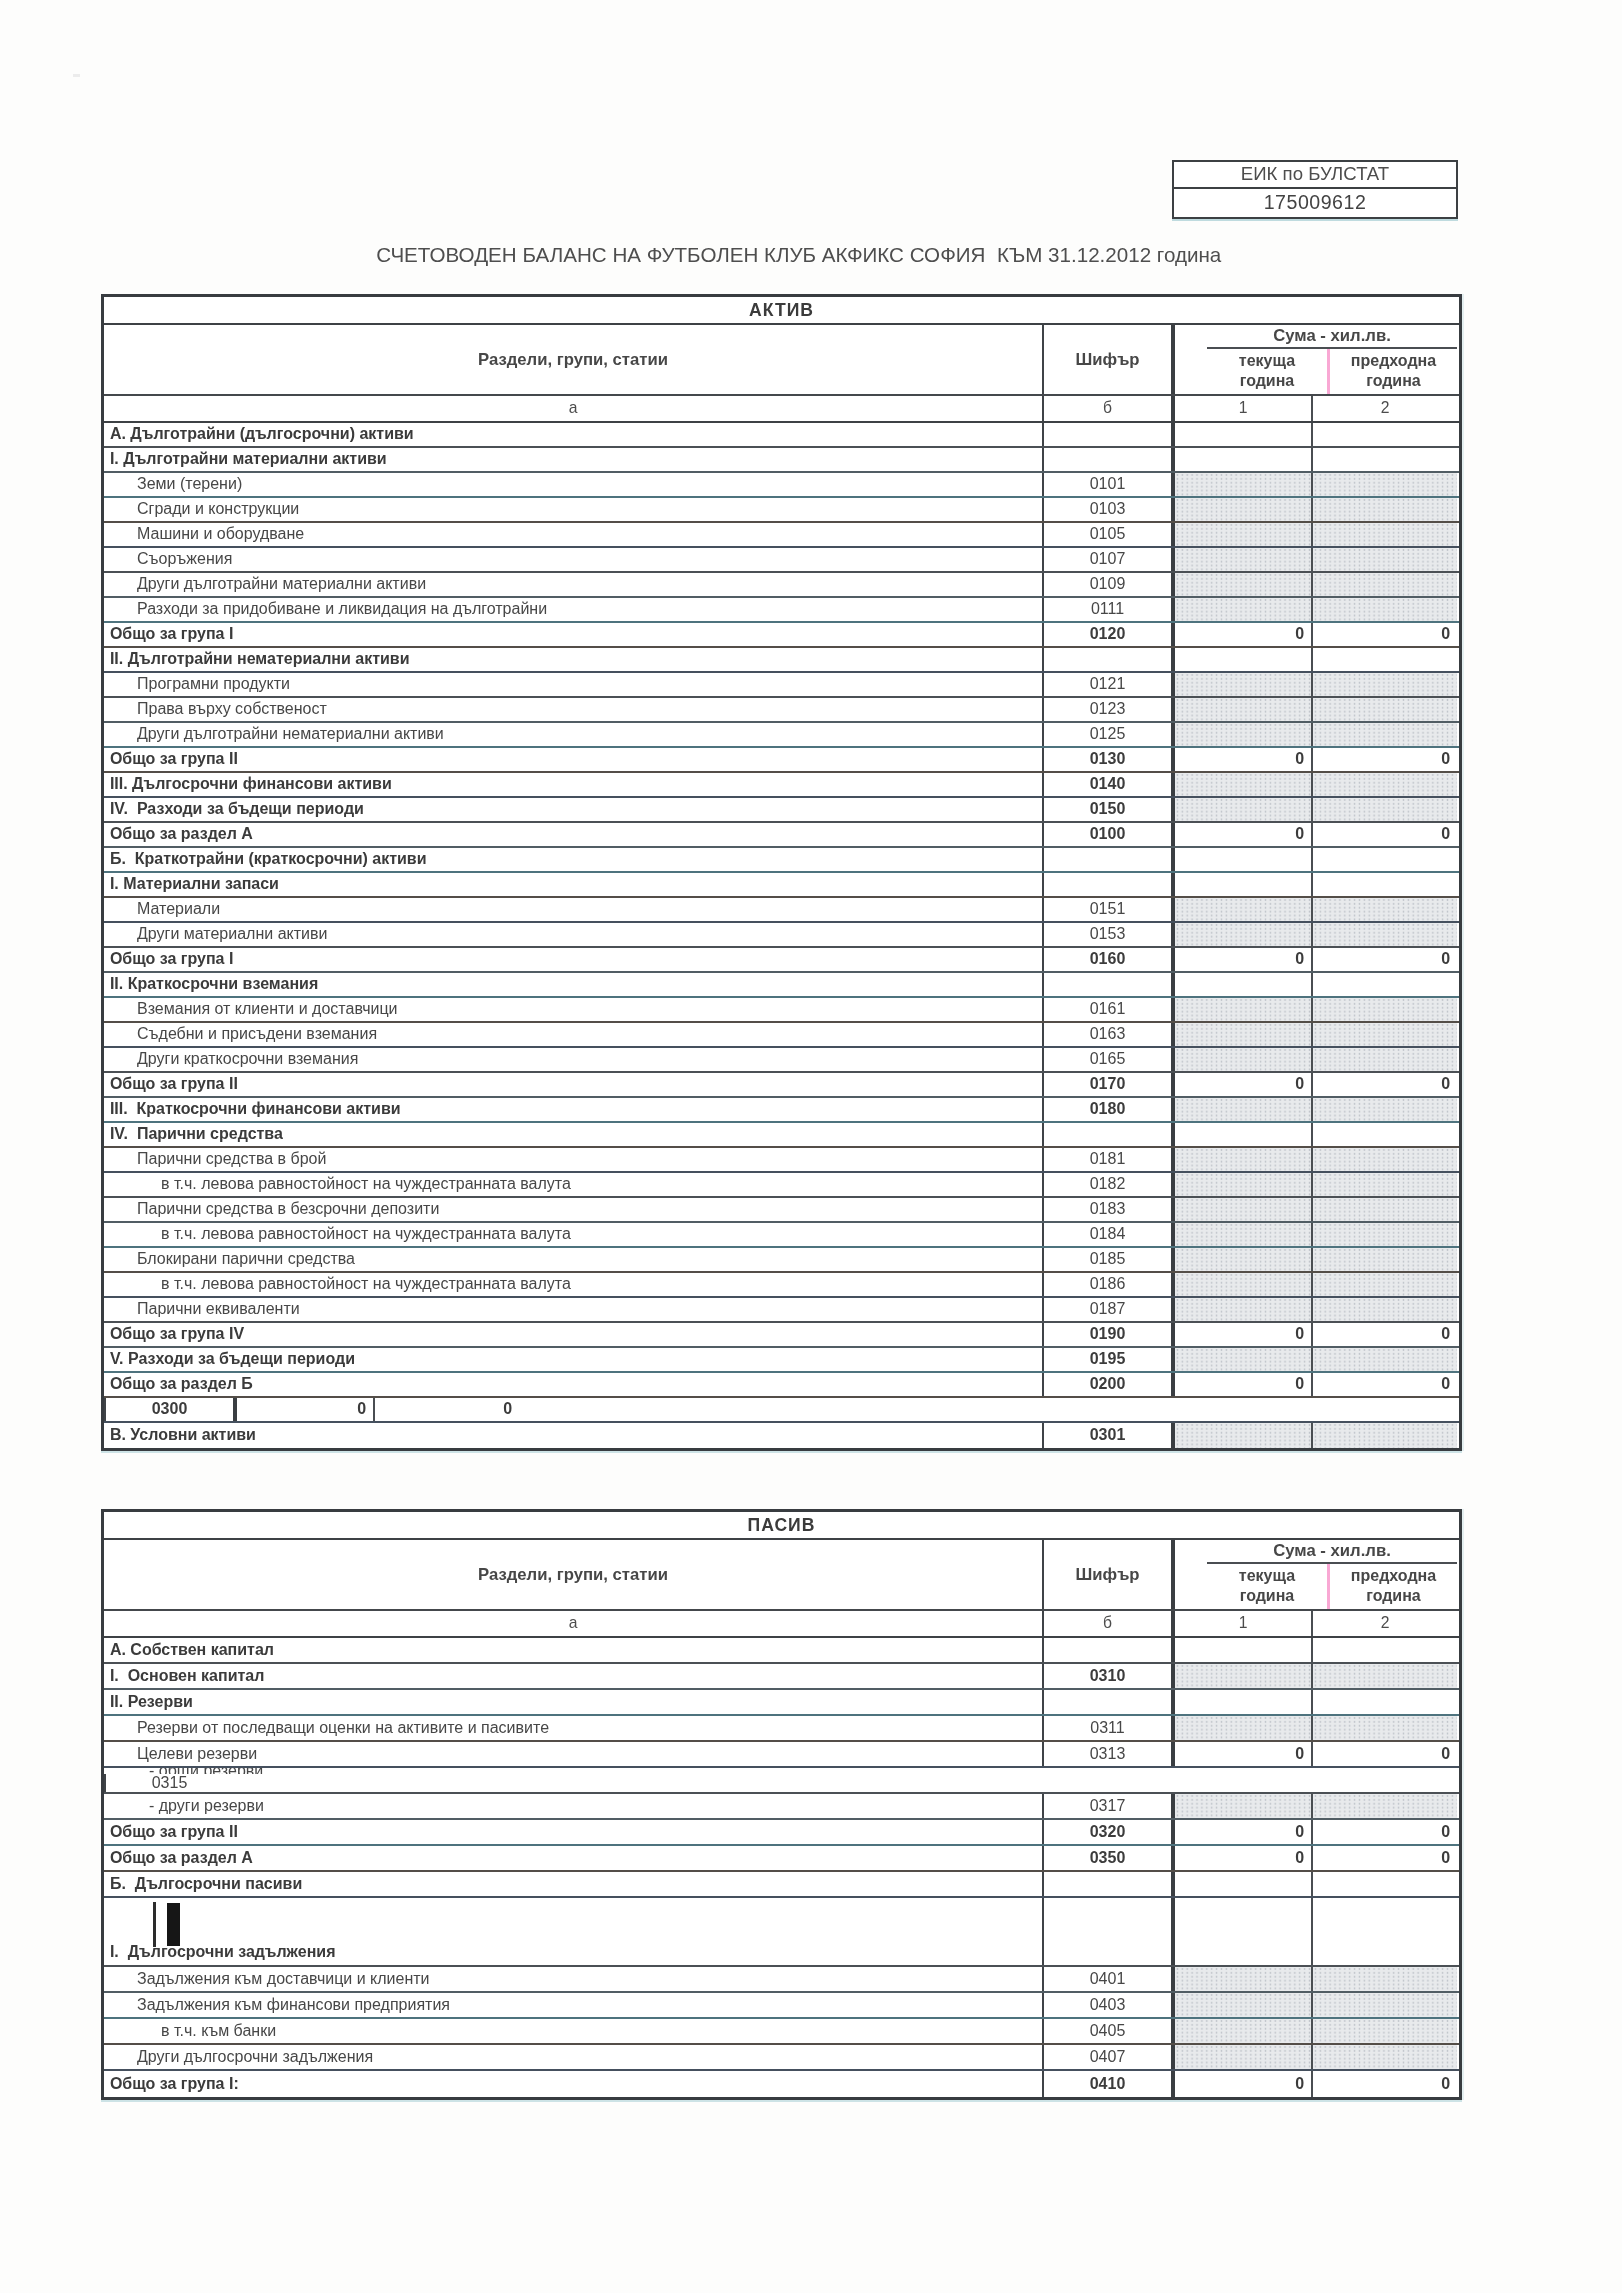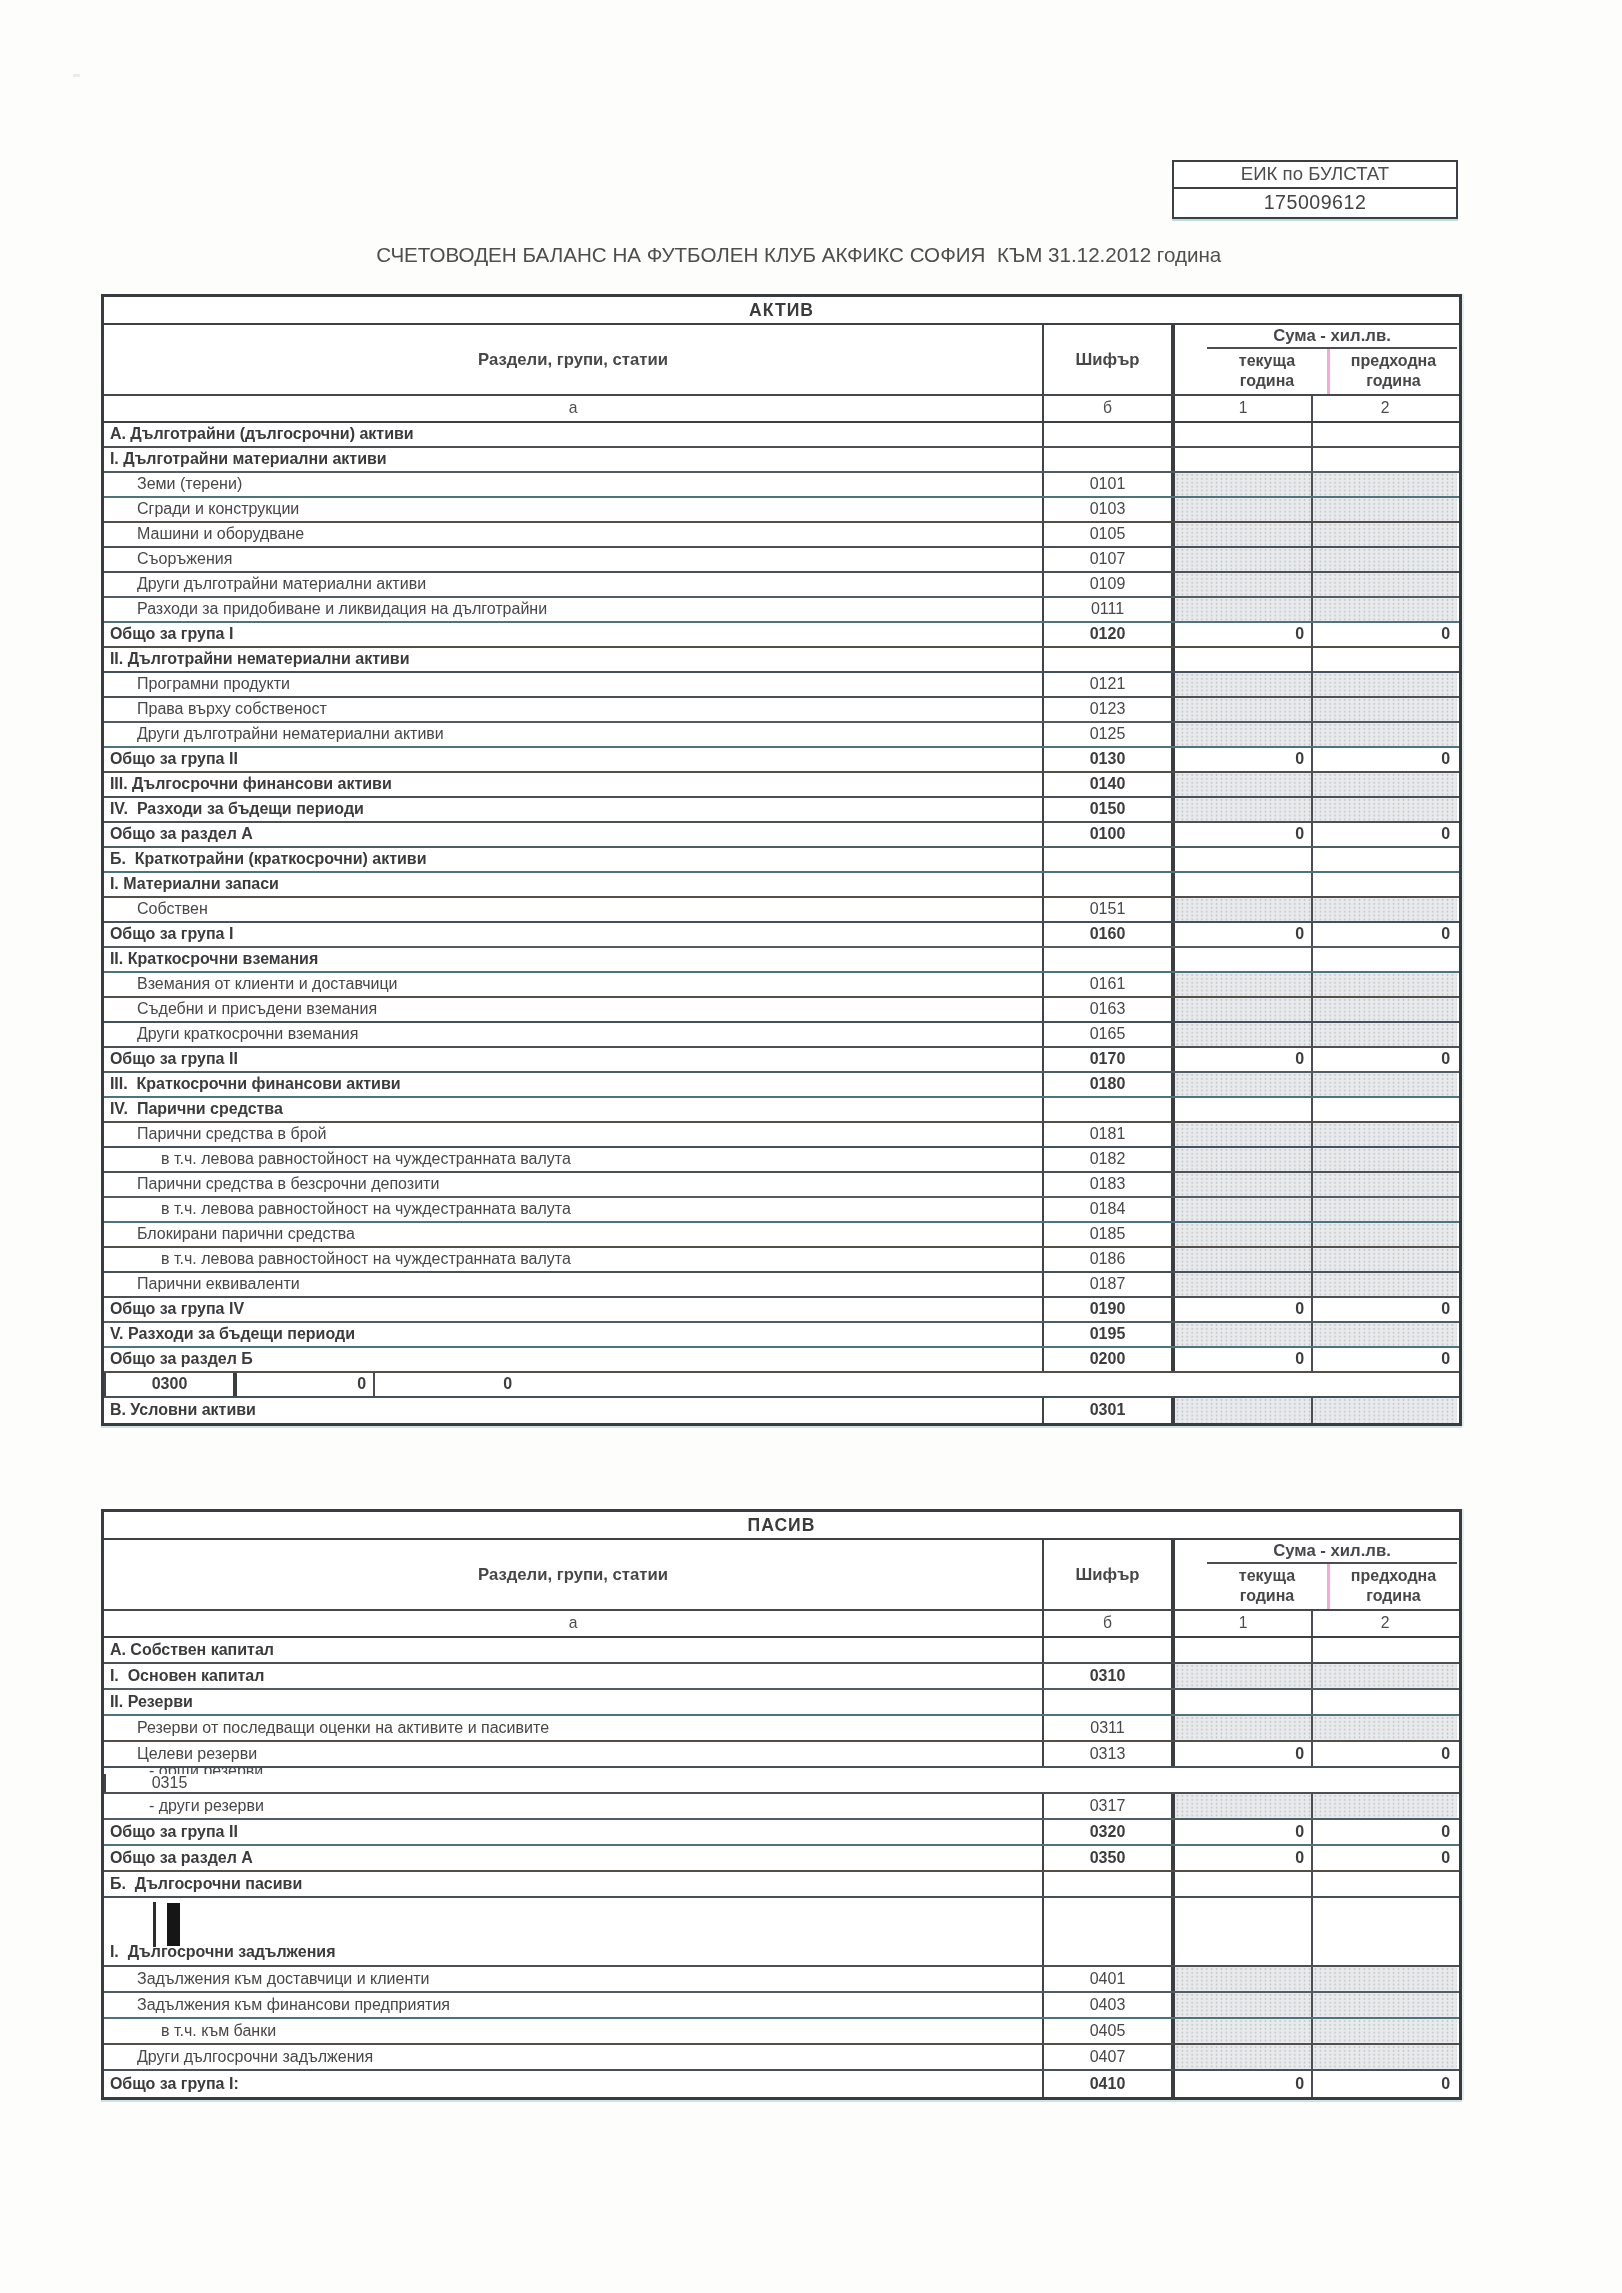--- a/index.html
+++ b/index.html
@@ -417,24 +417,38 @@
         </div>
         <div class="cell c-cur">
           <span></span>
         </div>
         <div class="cell c-prev">
           <span></span>
         </div>
       </div>
       <div class="row item shaded" style="border-bottom-color: rgb(69, 80, 94);">
         <div class="cell c-label">
-          <span>Собствен</span>
+          <span>Материали</span>
         </div>
         <div class="cell c-code">
           <span>0151</span>
+        </div>
+        <div class="cell c-cur">
+          <span></span>
+        </div>
+        <div class="cell c-prev">
+          <span></span>
+        </div>
+      </div>
+      <div class="row item shaded" style="border-bottom-color: rgb(75, 80, 85);">
+        <div class="cell c-label">
+          <span>Други материални активи</span>
+        </div>
+        <div class="cell c-code">
+          <span>0153</span>
         </div>
         <div class="cell c-cur">
           <span></span>
         </div>
         <div class="cell c-prev">
           <span></span>
         </div>
       </div>
       <div class="row total" style="border-bottom-color: rgb(81, 93, 100);">
         <div class="cell c-label">

